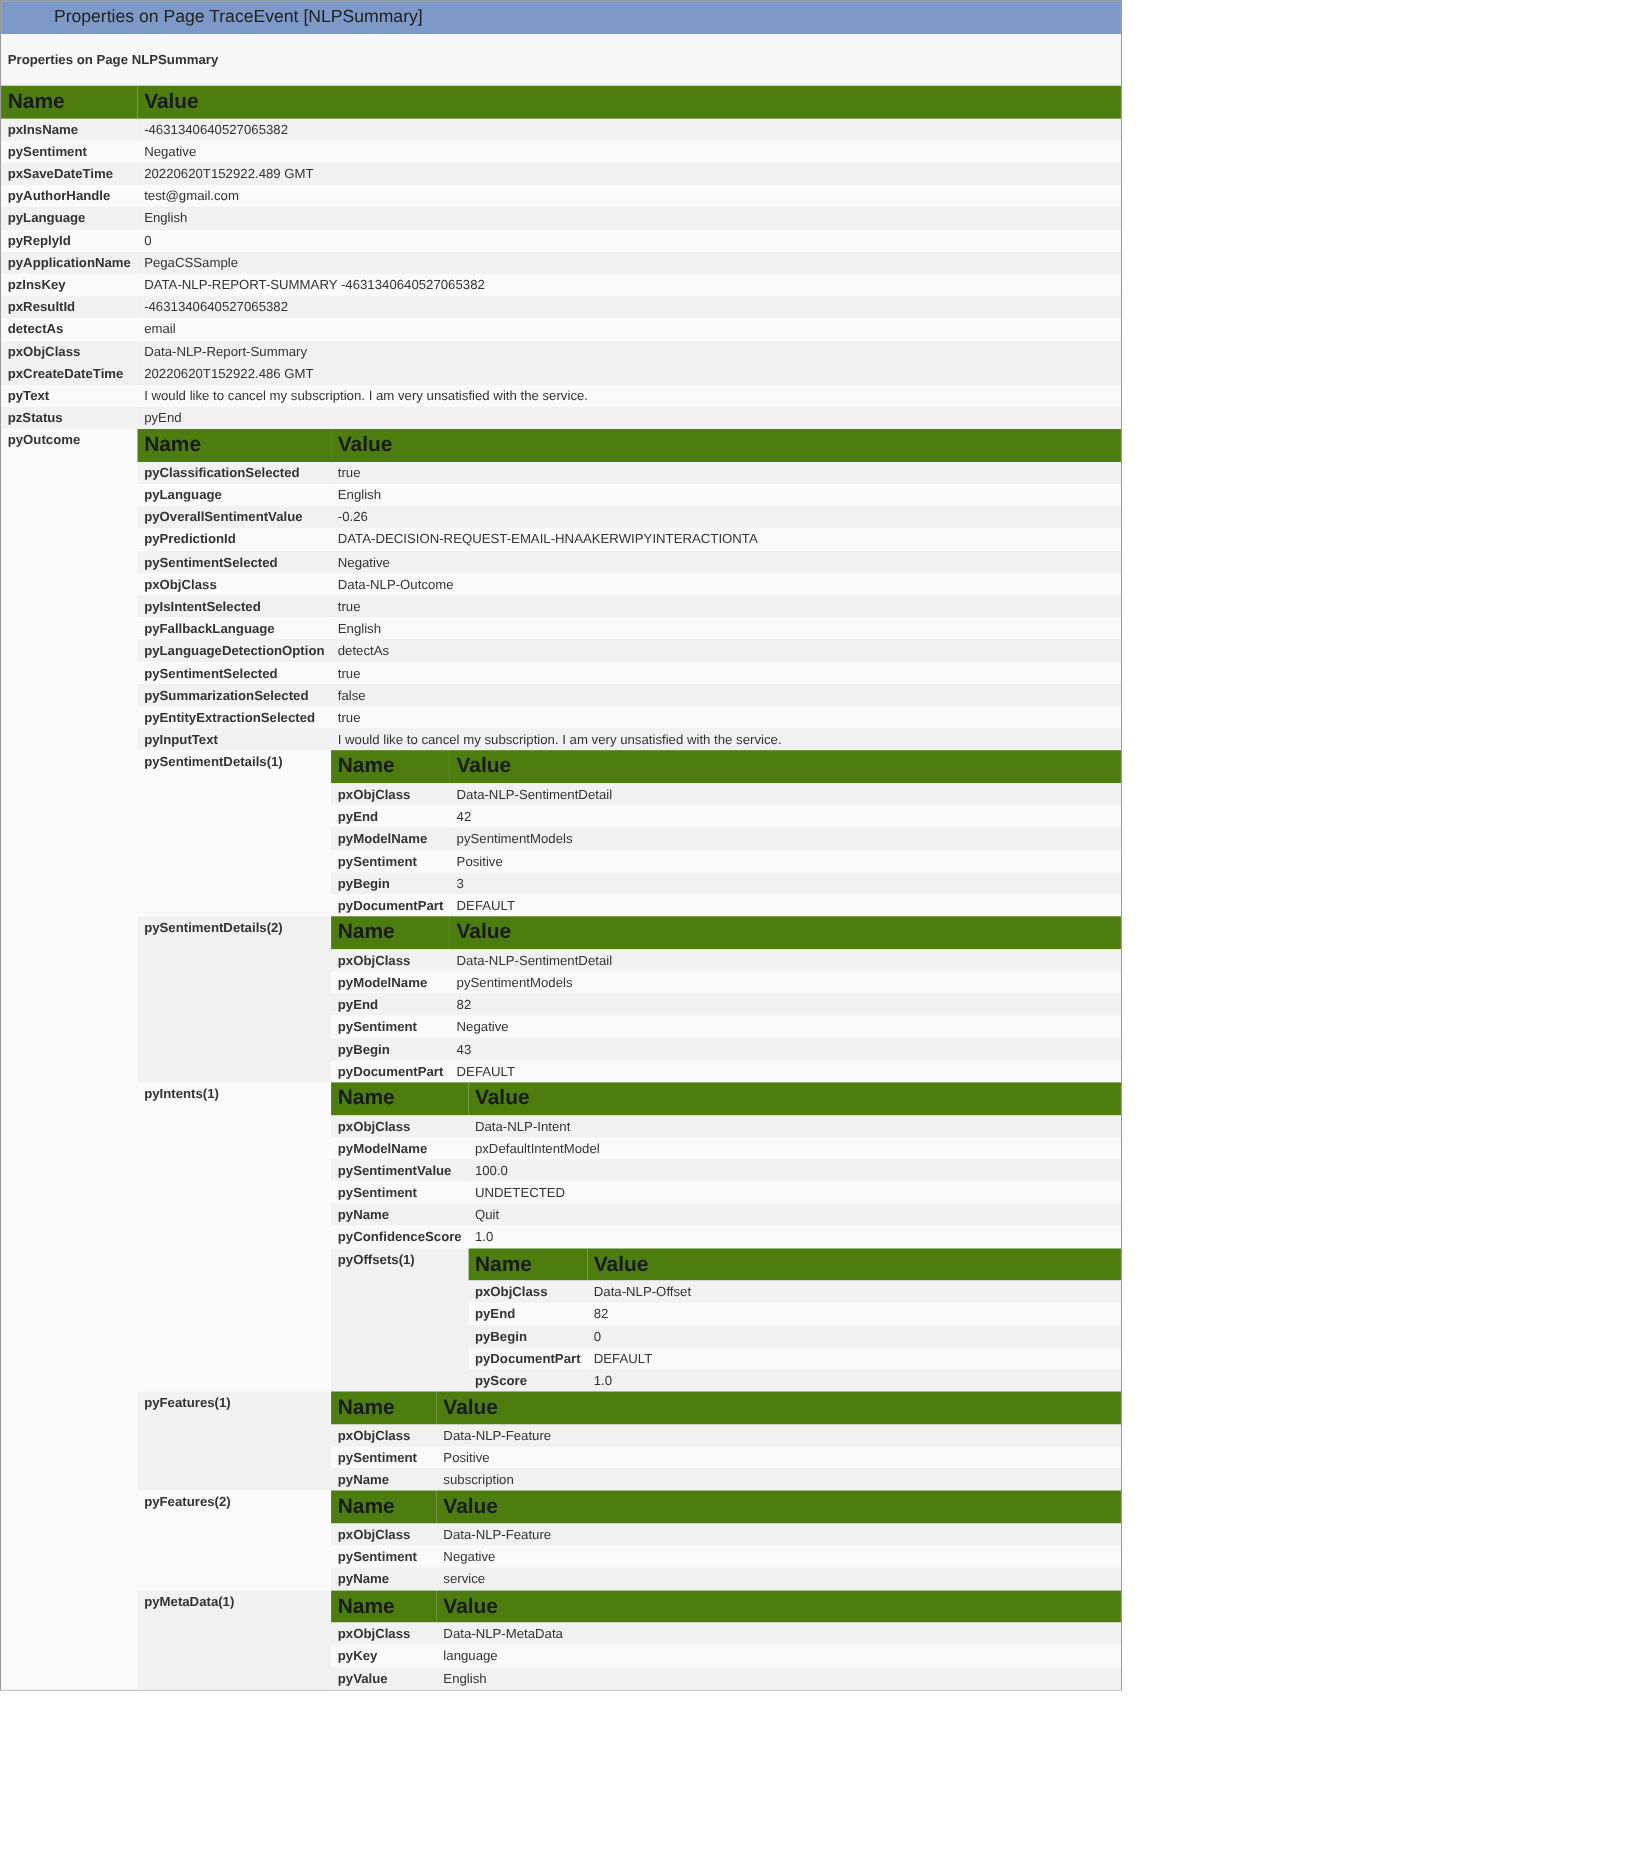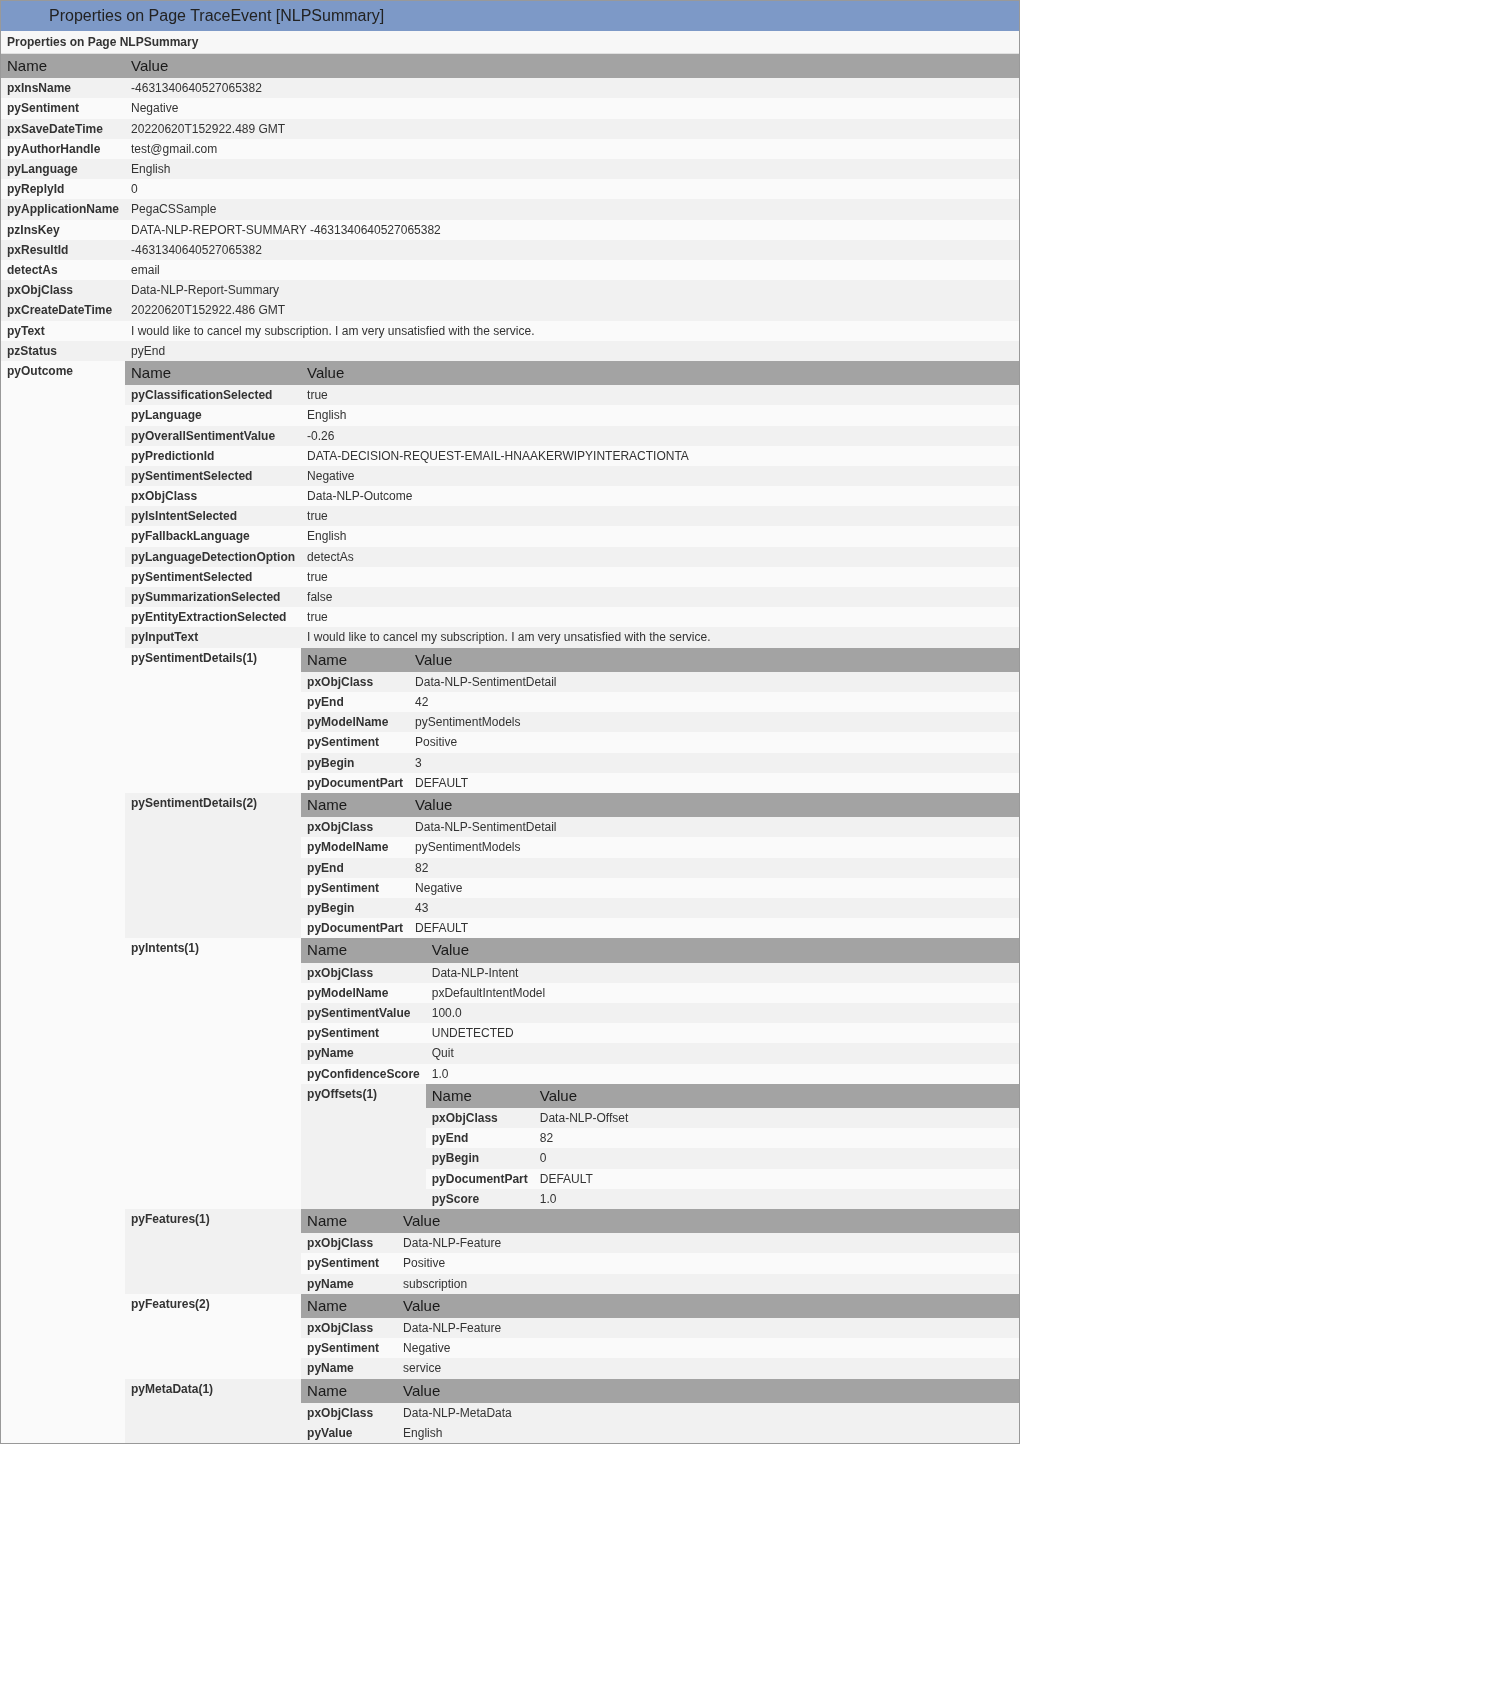--- a/index.html
+++ b/index.html
@@ -17,43 +17,43 @@
   .banner {
     background: #7d99c7;
     color: #222;
     padding: 6px 8px 6px 48px;
     font-size: 16px;
     min-height: 28px;
     display: flex;
     align-items: center;
   }
   .section-title {
-    padding: 4px 6px;
+    padding: 16px 6px;
     font-weight: bold;
     background: #f7f7f7;
     border-bottom: 1px solid #e0e0e0;
   }
   table.props {
     width: 100%;
     border-collapse: collapse;
     table-layout: auto;
   }
   table.props > tbody > tr > td,
   table.props > tbody > tr > th {
     text-align: left;
     padding: 2px 6px;
     vertical-align: top;
     font-size: 12px;
     line-height: 1.35;
   }
   table.props > tbody > tr.hdr > th {
-    background: #a3a3a3;
-    font-weight: normal;
+    background: #4d7c0f;
+    font-weight: bold;
     color: #1a1a1a;
-    font-size: 15px;
+    font-size: 19px;
   }
   table.props > tbody > tr.row-even > td { background: #f1f1f1; }
   table.props > tbody > tr.row-odd  > td { background: #fafafa; }
   td.key   { font-weight: bold; white-space: nowrap; }
   td.value { font-weight: normal; }
   td.nested { padding: 0 !important; }
   .name-col-0 { width: 108px; }
   .name-col-1 { width: 140px; }
   .name-col-2 { width: 96px; }
   .name-col-3 { width: 86px; }
@@ -393,20 +393,24 @@
                     <table class="props">
                       <tbody>
                         <tr class="hdr">
                           <th class="name-col-2">Name</th>
                           <th>Value</th>
                         </tr>
                         <tr class="row-even">
                           <td class="key name-col-2">pxObjClass</td>
                           <td class="value">Data-NLP-MetaData</td>
                         </tr>
+                        <tr class="row-odd">
+                          <td class="key name-col-2">pyKey</td>
+                          <td class="value">language</td>
+                        </tr>
                         <tr class="row-even">
                           <td class="key name-col-2">pyValue</td>
                           <td class="value">English</td>
                         </tr>
                       </tbody>
                     </table>
                   </td>
                 </tr>
               </tbody>
             </table>

